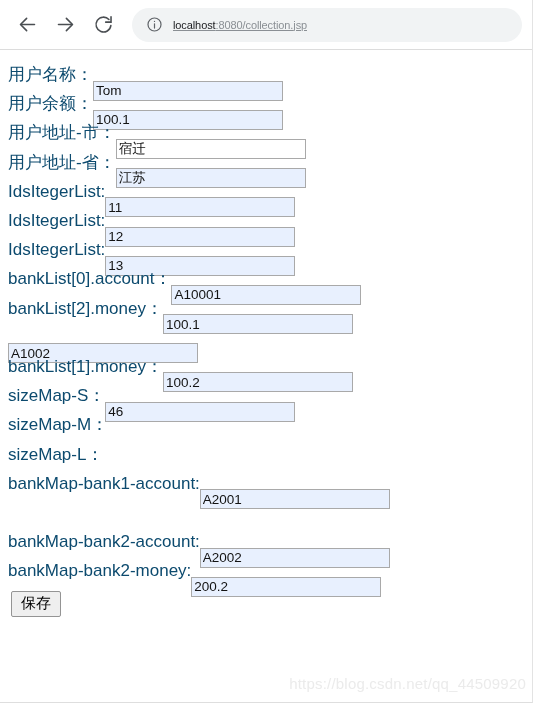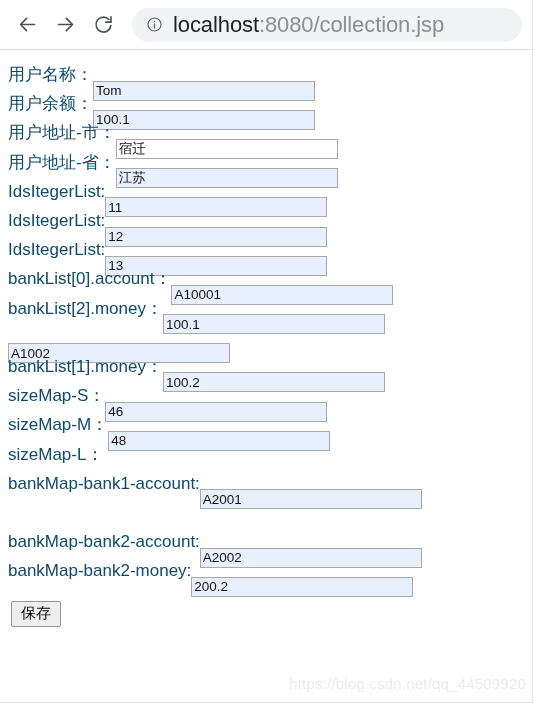--- a/index.html
+++ b/index.html
@@ -63,26 +63,27 @@
     cursor: text;
     overflow: hidden;
   }
   .omnibox .info-icon {
     flex: 0 0 auto;
     margin-right: 10px;
     display: flex;
     align-items: center;
   }
   .url-text {
-    font-size: 22px;
+    font-size: 11px;
     color: #8a8f94;
     white-space: nowrap;
     overflow: hidden;
     text-overflow: ellipsis;
     letter-spacing: -0.1px;
+    text-decoration: underline;
   }
   .url-host { color: #202124; }
 
   
   .page {
     position: relative;
     padding: 10px 0 0 8px;
     box-sizing: border-box;
     height: 652px;
     background: #ffffff;
@@ -95,36 +96,36 @@
   }
   .row-label {
     font-size: 17px;
     color: #0c4a6e;
     white-space: nowrap;
     flex: 0 0 auto;
     line-height: 1;
   }
   .row-input {
     flex: 0 0 auto;
-    width: 222px;
+    width: 190px;
     height: 20px;
     box-sizing: border-box;
     border: 1px solid #a9a9a9;
     background: #e8f0fe;
     font-family: "Liberation Sans", "DejaVu Sans", sans-serif;
     font-size: 13.5px;
     color: #131313;
     padding: 0 2px;
     outline: none;
     margin-top: 32px;
   }
   .row-input.plain { background: #ffffff; }
 
   .save-row {
-    margin-top: 16px;
+    margin-top: 6px;
     padding-left: 3px;
   }
   .save-button {
     font-family: "Liberation Sans", "DejaVu Sans", sans-serif;
     font-size: 15px;
     color: #000000;
     background: #efefef;
     border: 1px solid #949494;
     border-radius: 2px;
     padding: 3px 9px 4px 9px;
@@ -235,21 +236,20 @@
         <div class="form-row">
           <span class="row-label">bankList[1].money：</span>
           <input type="text" class="row-input" value="100.2" style="">
         </div>
         <div class="form-row">
           <span class="row-label">sizeMap-S：</span>
           <input type="text" class="row-input" value="46" style="">
         </div>
         <div class="form-row">
           <span class="row-label">sizeMap-M：</span>
-          <input type="text" class="row-input" value="48" style="">
         </div>
         <div class="form-row">
           <span class="row-label">sizeMap-L：</span>
         </div>
         <div class="form-row">
           <span class="row-label">bankMap-bank1-account:</span>
           <input type="text" class="row-input" value="A2001" style="">
         </div>
         <div class="form-row">
         </div>

